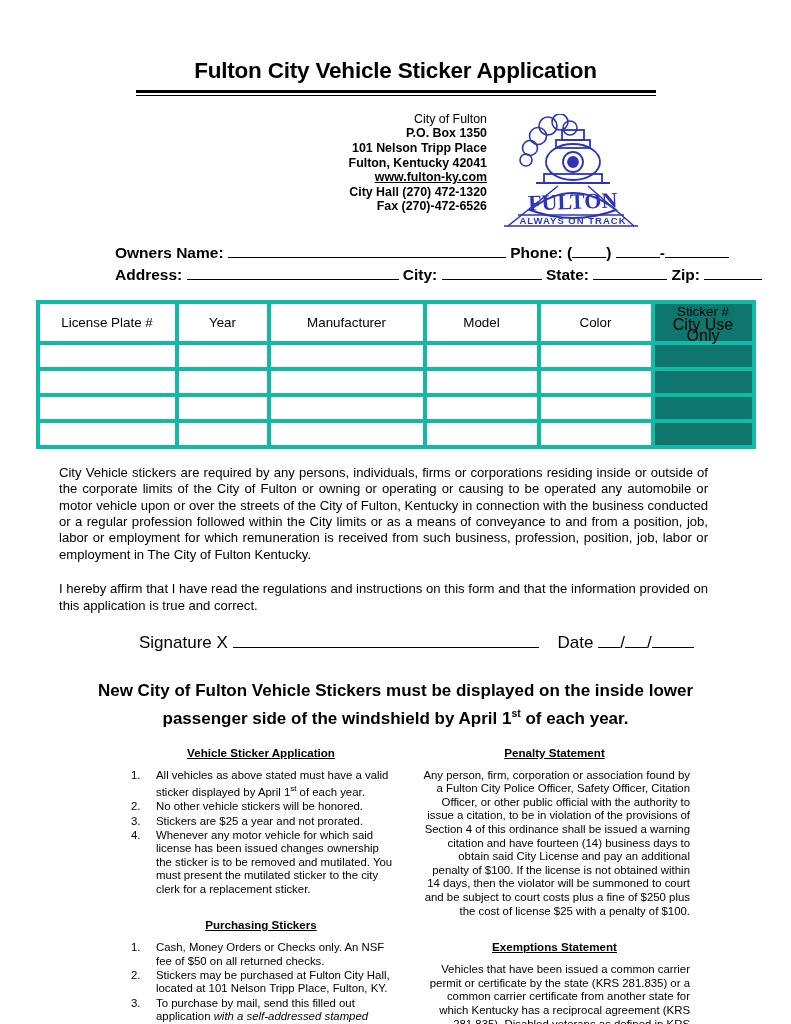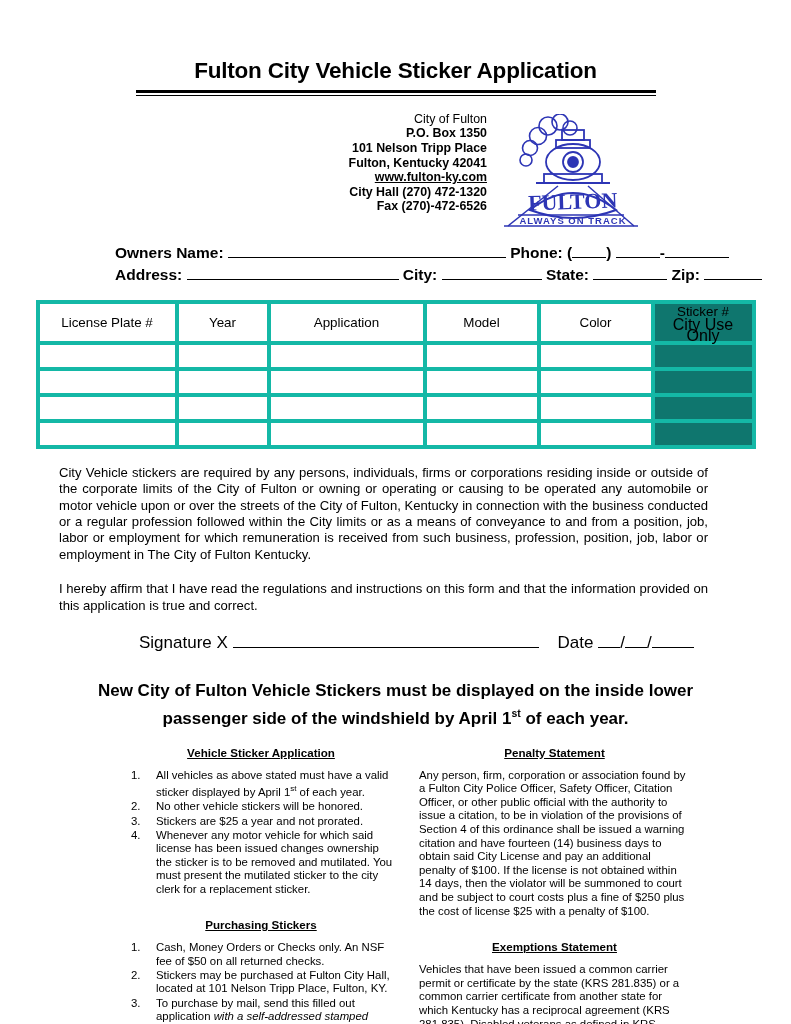--- a/index.html
+++ b/index.html
@@ -195,20 +195,21 @@
     text-align: center;
     font-size: 11.4px;
     line-height: 13.4px;
     margin-top: 1px;
     padding-left: 8px;
   }
   .para-block {
     font-size: 11.4px;
     line-height: 13.6px;
     margin: 0;
+    text-align: right;
   }
 </style>
 </head>
 <body>
 
 <div class="page">
 
   <div class="title-wrap">
     <div class="doc-title">Fulton City Vehicle Sticker Application</div>
     <div class="title-rule"></div>
@@ -278,21 +279,21 @@
       <span>Zip:</span>
       <span class="ul u-zip"></span>
     </div>
   </div>
 
   <table class="vehicles">
     <thead>
       <tr>
         <th class="col-plate">License Plate #</th>
         <th class="col-year">Year</th>
-        <th class="col-manu">Application</th>
+        <th class="col-manu">Manufacturer</th>
         <th class="col-model">Model</th>
         <th class="col-color">Color</th>
         <th class="col-sticker shaded sticker-head">
           <span class="big">Sticker #</span>
           <span class="small">City Use Only</span>
         </th>
       </tr>
     </thead>
     <tbody>
       <tr>

